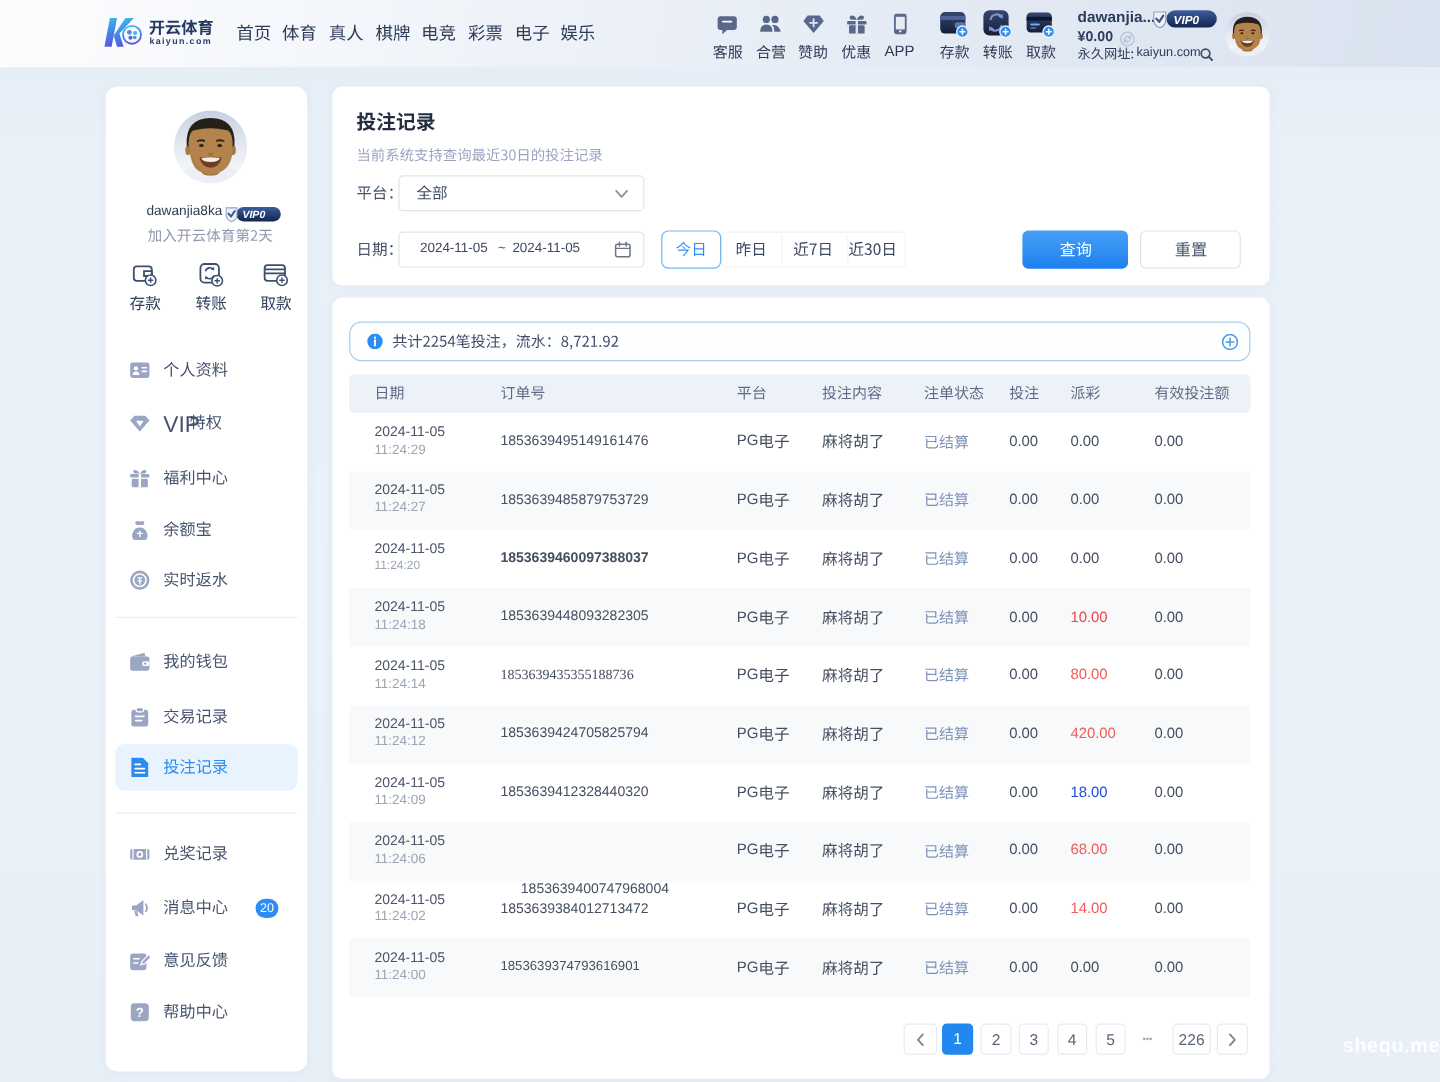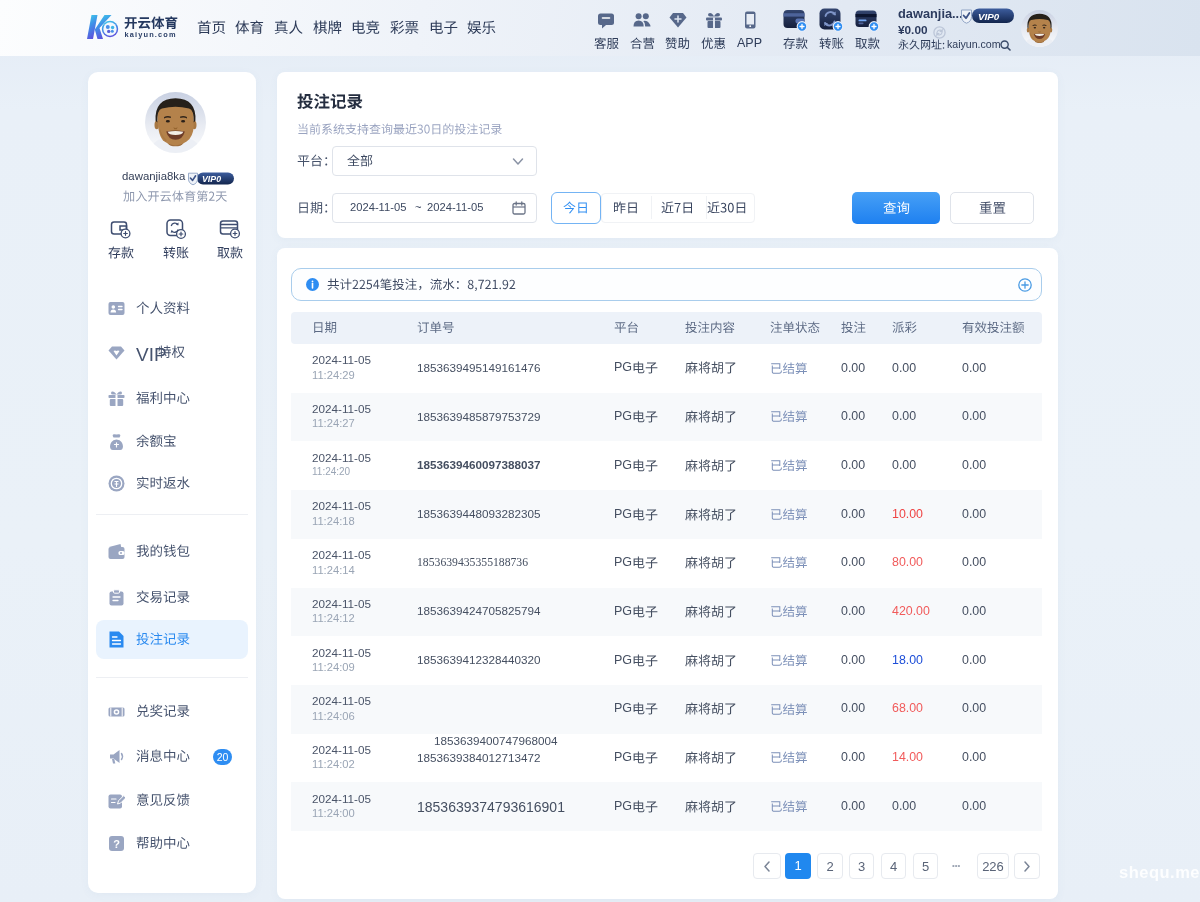--- a/index.html
+++ b/index.html
@@ -578,21 +578,21 @@
   </svg>
 <svg class="zh " style="position:absolute;left:770.0px;top:751.2px" width="38" height="13" viewBox="0 0 38 13">
     <path d="M1.2 1.3V2.2H9.3V5.5H2.8V3.4H1.8V9.7C1.8 11.3 2.5 11.7 4.5 11.7C5.0 11.7 8.7 11.7 9.2 11.7C11.2 11.7 11.7 11.0 11.9 8.7C11.6 8.6 11.2 8.4 11.0 8.3C10.8 10.3 10.6 10.7 9.2 10.7C8.3 10.7 5.1 10.7 4.4 10.7C3.1 10.7 2.8 10.5 2.8 9.7V6.4H9.3V7.0H10.3V1.3Z M12.9 10.3 13.1 11.3C14.3 11.0 16.0 10.7 17.6 10.3L17.5 9.4C15.8 9.8 14.1 10.2 12.9 10.3ZM13.2 5.7C13.4 5.6 13.7 5.5 15.3 5.3C14.7 6.1 14.2 6.7 14.0 7.0C13.6 7.4 13.3 7.7 13.0 7.8C13.1 8.0 13.2 8.5 13.3 8.7C13.6 8.5 14.0 8.4 17.5 7.8C17.5 7.6 17.5 7.2 17.5 7.0L14.7 7.4C15.7 6.3 16.7 5.0 17.5 3.7L16.7 3.1C16.4 3.6 16.2 4.0 15.9 4.5L14.2 4.6C14.9 3.6 15.7 2.2 16.2 1.0L15.3 0.6C14.8 2.0 13.9 3.6 13.6 4.0C13.3 4.4 13.1 4.7 12.9 4.7C13.0 5.0 13.2 5.5 13.2 5.7ZM20.5 0.5V2.2H17.6V3.1H20.5V5.0H17.9V5.9H24.1V5.0H21.5V3.1H24.3V2.2H21.5V0.5ZM18.2 7.2V12.0H19.1V11.4H22.8V11.9H23.8V7.2ZM19.1 10.6V8.1H22.8V10.6Z M28.1 5.3H34.5V6.0H28.1ZM28.1 6.6H34.5V7.4H28.1ZM28.1 4.0H34.5V4.7H28.1ZM32.2 0.4C31.9 1.4 31.2 2.3 30.4 2.9C30.7 3.0 31.0 3.2 31.2 3.3H28.7L29.4 3.1C29.3 2.8 29.1 2.5 28.9 2.2H31.1V1.4H27.8C27.9 1.2 28.1 0.9 28.2 0.7L27.3 0.4C26.9 1.4 26.2 2.4 25.4 3.0C25.6 3.1 26.0 3.4 26.2 3.5C26.6 3.2 27.0 2.7 27.3 2.2H28.0C28.2 2.6 28.5 3.0 28.6 3.3H27.2V8.0H28.9V8.8L28.9 9.1H25.7V9.9H28.6C28.2 10.4 27.5 10.9 25.9 11.3C26.1 11.5 26.4 11.8 26.5 12.0C28.5 11.4 29.3 10.7 29.6 9.9H33.0V12.0H34.0V9.9H36.9V9.1H34.0V8.0H35.5V3.3H34.3L35.0 3.0C34.8 2.8 34.6 2.5 34.4 2.2H36.8V1.4H32.8C32.9 1.2 33.0 0.9 33.1 0.6ZM33.0 9.1H29.8L29.8 8.8V8.0H33.0ZM31.3 3.3C31.6 3.0 32.0 2.6 32.3 2.2H33.3C33.6 2.6 34.0 3.0 34.1 3.3Z" fill="#7c90b8"></path>
   </svg>
 <div style="position:absolute;left:841.0px;top:751.1px;font-size:12.4px;color:#454f61;font-weight:400;line-height:1;letter-spacing:0px;white-space:nowrap;">0.00</div>
 <div style="position:absolute;left:892.0px;top:751.1px;font-size:12.4px;color:#f15b5b;font-weight:400;line-height:1;letter-spacing:0px;white-space:nowrap;">14.00</div>
 <div style="position:absolute;left:962.0px;top:751.1px;font-size:12.4px;color:#454f61;font-weight:400;line-height:1;letter-spacing:0px;white-space:nowrap;">0.00</div>
 <div class="abs" style="left:291px;top:782.3px;width:751px;height:48.7px;background:#f7f9fb"></div>
 <div style="position:absolute;left:312.0px;top:792.6px;font-size:11.7px;color:#4a5468;font-weight:400;line-height:1;letter-spacing:0px;white-space:nowrap;">2024-11-05</div>
 <div style="position:absolute;left:312.0px;top:808.0px;font-size:11.2px;color:#9aa5b5;font-weight:400;line-height:1;letter-spacing:0px;white-space:nowrap;">11:24:00</div>
-<div style="position:absolute;left:417.0px;top:800.2px;font-size:14px;color:#454f61;font-weight:400;line-height:1;letter-spacing:0px;white-space:nowrap;">1853639374793616901</div>
+<div style="position:absolute;left:417.0px;top:800.2px;font-size:11px;color:#454f61;font-weight:400;line-height:1;letter-spacing:0px;white-space:nowrap;">1853639374793616901</div>
 <div style="position:absolute;left:614.0px;top:799.7px;font-size:12.5px;color:#454f61;font-weight:400;line-height:1;letter-spacing:0px;white-space:nowrap;">PG</div>
 <svg class="zh " style="position:absolute;left:631.5px;top:799.6px" width="27" height="14" viewBox="0 0 27 14">
     <path d="M5.9 6.1V8.0H2.7V6.1ZM6.9 6.1H10.2V8.0H6.9ZM5.9 5.2H2.7V3.4H5.9ZM6.9 5.2V3.4H10.2V5.2ZM1.6 2.4V9.8H2.7V9.0H5.9V10.3C5.9 11.9 6.3 12.3 7.8 12.3C8.1 12.3 10.3 12.3 10.6 12.3C12.0 12.3 12.3 11.6 12.5 9.6C12.2 9.5 11.8 9.3 11.5 9.2C11.4 10.8 11.3 11.3 10.6 11.3C10.1 11.3 8.2 11.3 7.8 11.3C7.0 11.3 6.9 11.1 6.9 10.4V9.0H11.2V2.4H6.9V0.5H5.9V2.4Z M19.0 4.4V6.3H13.7V7.3H19.0V11.2C19.0 11.4 19.0 11.5 18.7 11.5C18.4 11.5 17.4 11.5 16.4 11.5C16.5 11.8 16.7 12.2 16.8 12.5C18.1 12.5 18.9 12.5 19.4 12.3C19.9 12.1 20.1 11.8 20.1 11.2V7.3H25.4V6.3H20.1V4.9C21.5 4.2 23.2 3.0 24.3 1.9L23.6 1.3L23.4 1.4H15.0V2.4H22.3C21.4 3.1 20.1 3.9 19.0 4.4Z" fill="#454f61"></path>
   </svg>
 <svg class="zh " style="position:absolute;left:685.0px;top:799.6px" width="53" height="14" viewBox="0 0 53 14">
     <path d="M4.6 3.2V5.2H2.7V6.0H4.4C3.9 7.6 3.1 9.2 2.1 10.0C2.4 10.2 2.6 10.5 2.8 10.7C3.5 10.0 4.1 8.8 4.6 7.5V12.5H5.5V7.2C6.0 7.7 6.5 8.4 6.7 8.8L7.2 8.0C7.0 7.7 5.9 6.6 5.5 6.1V6.0H7.0V5.2H5.5V3.2ZM9.3 3.2V5.2H7.4V6.0H9.1C8.5 7.6 7.5 9.2 6.5 10.1C6.7 10.2 7.0 10.5 7.1 10.7C7.9 10.0 8.7 8.7 9.3 7.3V12.5H10.2V7.1C10.7 8.5 11.4 9.8 12.0 10.6C12.2 10.4 12.5 10.1 12.7 10.0C11.9 9.1 11.0 7.5 10.5 6.0H12.3V5.2H10.2V3.2ZM6.1 0.7C6.3 1.1 6.5 1.6 6.6 2.0H1.4V5.5C1.4 7.4 1.3 10.0 0.3 11.8C0.5 11.9 0.9 12.2 1.1 12.4C2.2 10.4 2.3 7.5 2.3 5.5V3.0H12.3V2.0H7.7C7.6 1.5 7.3 0.9 7.1 0.5Z M18.5 8.6C19.1 9.3 19.9 10.3 20.2 10.9L21.0 10.5C20.7 9.8 20.0 8.8 19.3 8.2ZM22.8 5.3V6.9H17.6V7.8H22.8V11.3C22.8 11.5 22.8 11.5 22.5 11.6C22.3 11.6 21.6 11.6 20.8 11.5C20.9 11.8 21.1 12.2 21.1 12.5C22.1 12.5 22.8 12.5 23.2 12.3C23.7 12.2 23.8 11.9 23.8 11.3V7.8H25.4V6.9H23.8V5.3ZM13.6 2.8C14.2 3.5 15.0 4.4 15.3 5.0L16.0 4.4V6.7C15.1 7.5 14.1 8.3 13.5 8.9L14.0 9.7C14.6 9.1 15.3 8.5 16.0 7.9V12.5H16.9V0.5H16.0V4.3C15.6 3.7 14.9 2.9 14.2 2.3ZM19.6 3.5C20.0 3.9 20.5 4.4 20.8 4.8C19.8 5.3 18.7 5.6 17.7 5.8C17.8 6.0 18.0 6.3 18.1 6.6C21.0 5.9 23.9 4.5 25.1 1.9L24.5 1.5L24.3 1.6H21.5C21.7 1.3 22.0 1.1 22.1 0.8L21.2 0.5C20.4 1.6 19.1 2.6 17.6 3.2C17.8 3.4 18.1 3.7 18.2 3.9C19.1 3.5 19.9 3.0 20.6 2.4H23.8C23.2 3.2 22.5 3.8 21.6 4.4C21.3 3.9 20.7 3.4 20.3 3.1Z M37.0 2.1V4.2H34.4V2.1ZM33.4 1.2V5.6C33.4 7.6 33.3 10.2 31.6 12.0C31.9 12.1 32.3 12.3 32.4 12.5C33.6 11.3 34.0 9.6 34.3 8.0H37.0V11.2C37.0 11.4 36.9 11.4 36.7 11.4C36.5 11.5 35.8 11.5 35.1 11.4C35.2 11.7 35.4 12.1 35.4 12.4C36.4 12.4 37.0 12.4 37.4 12.2C37.8 12.0 37.9 11.8 37.9 11.2V1.2ZM37.0 5.1V7.2H34.4C34.4 6.6 34.4 6.1 34.4 5.6V5.1ZM27.3 6.3V11.7H28.3V10.8H32.0V6.3H30.2V4.0H32.6V3.0H30.2V0.5H29.2V3.0H26.7V4.0H29.2V6.3ZM28.3 7.2H31.1V9.9H28.3Z M40.3 1.5V2.5H48.7C47.7 3.4 46.3 4.4 45.0 5.1V11.2C45.0 11.4 45.0 11.5 44.7 11.5C44.4 11.5 43.4 11.5 42.3 11.5C42.4 11.8 42.6 12.2 42.7 12.5C44.0 12.5 44.9 12.5 45.4 12.3C45.9 12.2 46.1 11.9 46.1 11.2V5.6C47.7 4.7 49.5 3.3 50.6 2.0L49.8 1.5L49.6 1.5Z" fill="#454f61"></path>
   </svg>
 <svg class="zh " style="position:absolute;left:770.0px;top:799.9px" width="38" height="13" viewBox="0 0 38 13">
     <path d="M1.2 1.3V2.2H9.3V5.5H2.8V3.4H1.8V9.7C1.8 11.3 2.5 11.7 4.5 11.7C5.0 11.7 8.7 11.7 9.2 11.7C11.2 11.7 11.7 11.0 11.9 8.7C11.6 8.6 11.2 8.4 11.0 8.3C10.8 10.3 10.6 10.7 9.2 10.7C8.3 10.7 5.1 10.7 4.4 10.7C3.1 10.7 2.8 10.5 2.8 9.7V6.4H9.3V7.0H10.3V1.3Z M12.9 10.3 13.1 11.3C14.3 11.0 16.0 10.7 17.6 10.3L17.5 9.4C15.8 9.8 14.1 10.2 12.9 10.3ZM13.2 5.7C13.4 5.6 13.7 5.5 15.3 5.3C14.7 6.1 14.2 6.7 14.0 7.0C13.6 7.4 13.3 7.7 13.0 7.8C13.1 8.0 13.2 8.5 13.3 8.7C13.6 8.5 14.0 8.4 17.5 7.8C17.5 7.6 17.5 7.2 17.5 7.0L14.7 7.4C15.7 6.3 16.7 5.0 17.5 3.7L16.7 3.1C16.4 3.6 16.2 4.0 15.9 4.5L14.2 4.6C14.9 3.6 15.7 2.2 16.2 1.0L15.3 0.6C14.8 2.0 13.9 3.6 13.6 4.0C13.3 4.4 13.1 4.7 12.9 4.7C13.0 5.0 13.2 5.5 13.2 5.7ZM20.5 0.5V2.2H17.6V3.1H20.5V5.0H17.9V5.9H24.1V5.0H21.5V3.1H24.3V2.2H21.5V0.5ZM18.2 7.2V12.0H19.1V11.4H22.8V11.9H23.8V7.2ZM19.1 10.6V8.1H22.8V10.6Z M28.1 5.3H34.5V6.0H28.1ZM28.1 6.6H34.5V7.4H28.1ZM28.1 4.0H34.5V4.7H28.1ZM32.2 0.4C31.9 1.4 31.2 2.3 30.4 2.9C30.7 3.0 31.0 3.2 31.2 3.3H28.7L29.4 3.1C29.3 2.8 29.1 2.5 28.9 2.2H31.1V1.4H27.8C27.9 1.2 28.1 0.9 28.2 0.7L27.3 0.4C26.9 1.4 26.2 2.4 25.4 3.0C25.6 3.1 26.0 3.4 26.2 3.5C26.6 3.2 27.0 2.7 27.3 2.2H28.0C28.2 2.6 28.5 3.0 28.6 3.3H27.2V8.0H28.9V8.8L28.9 9.1H25.7V9.9H28.6C28.2 10.4 27.5 10.9 25.9 11.3C26.1 11.5 26.4 11.8 26.5 12.0C28.5 11.4 29.3 10.7 29.6 9.9H33.0V12.0H34.0V9.9H36.9V9.1H34.0V8.0H35.5V3.3H34.3L35.0 3.0C34.8 2.8 34.6 2.5 34.4 2.2H36.8V1.4H32.8C32.9 1.2 33.0 0.9 33.1 0.6ZM33.0 9.1H29.8L29.8 8.8V8.0H33.0ZM31.3 3.3C31.6 3.0 32.0 2.6 32.3 2.2H33.3C33.6 2.6 34.0 3.0 34.1 3.3Z" fill="#7c90b8"></path>
   </svg>

